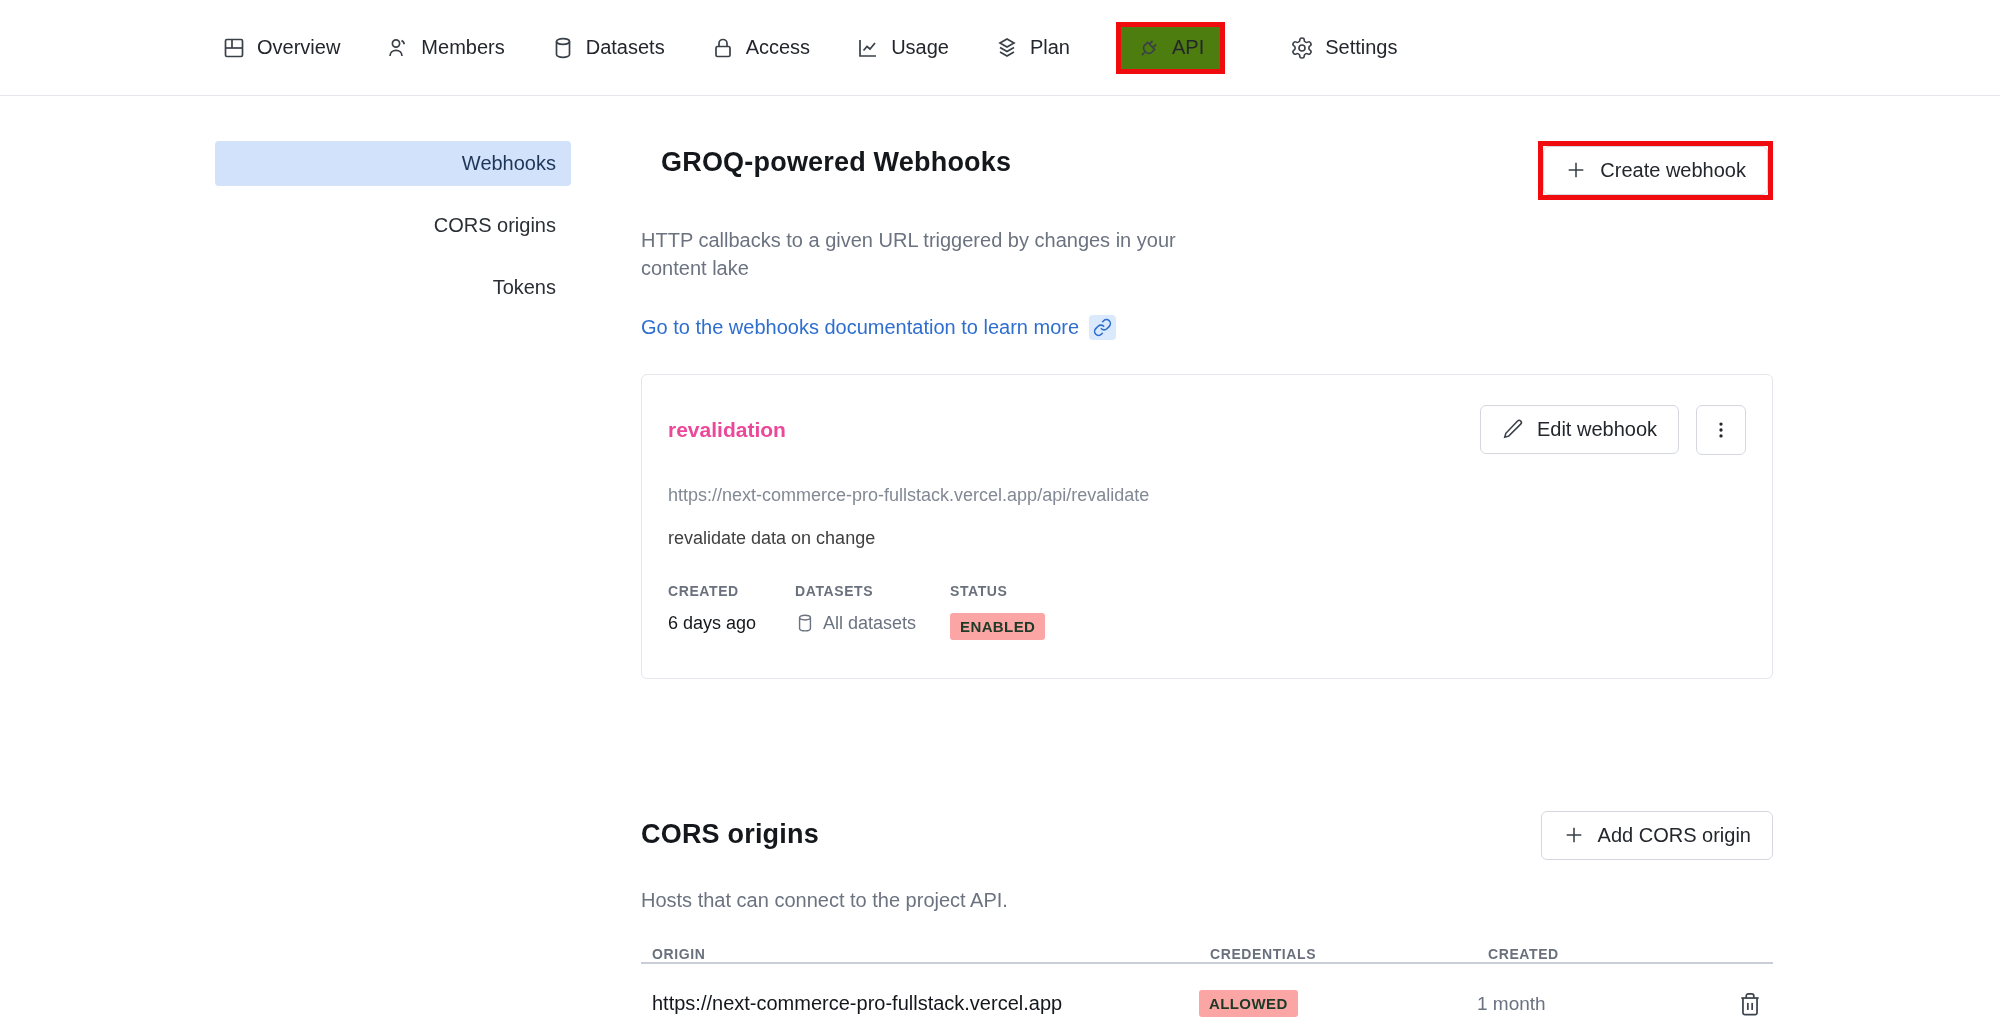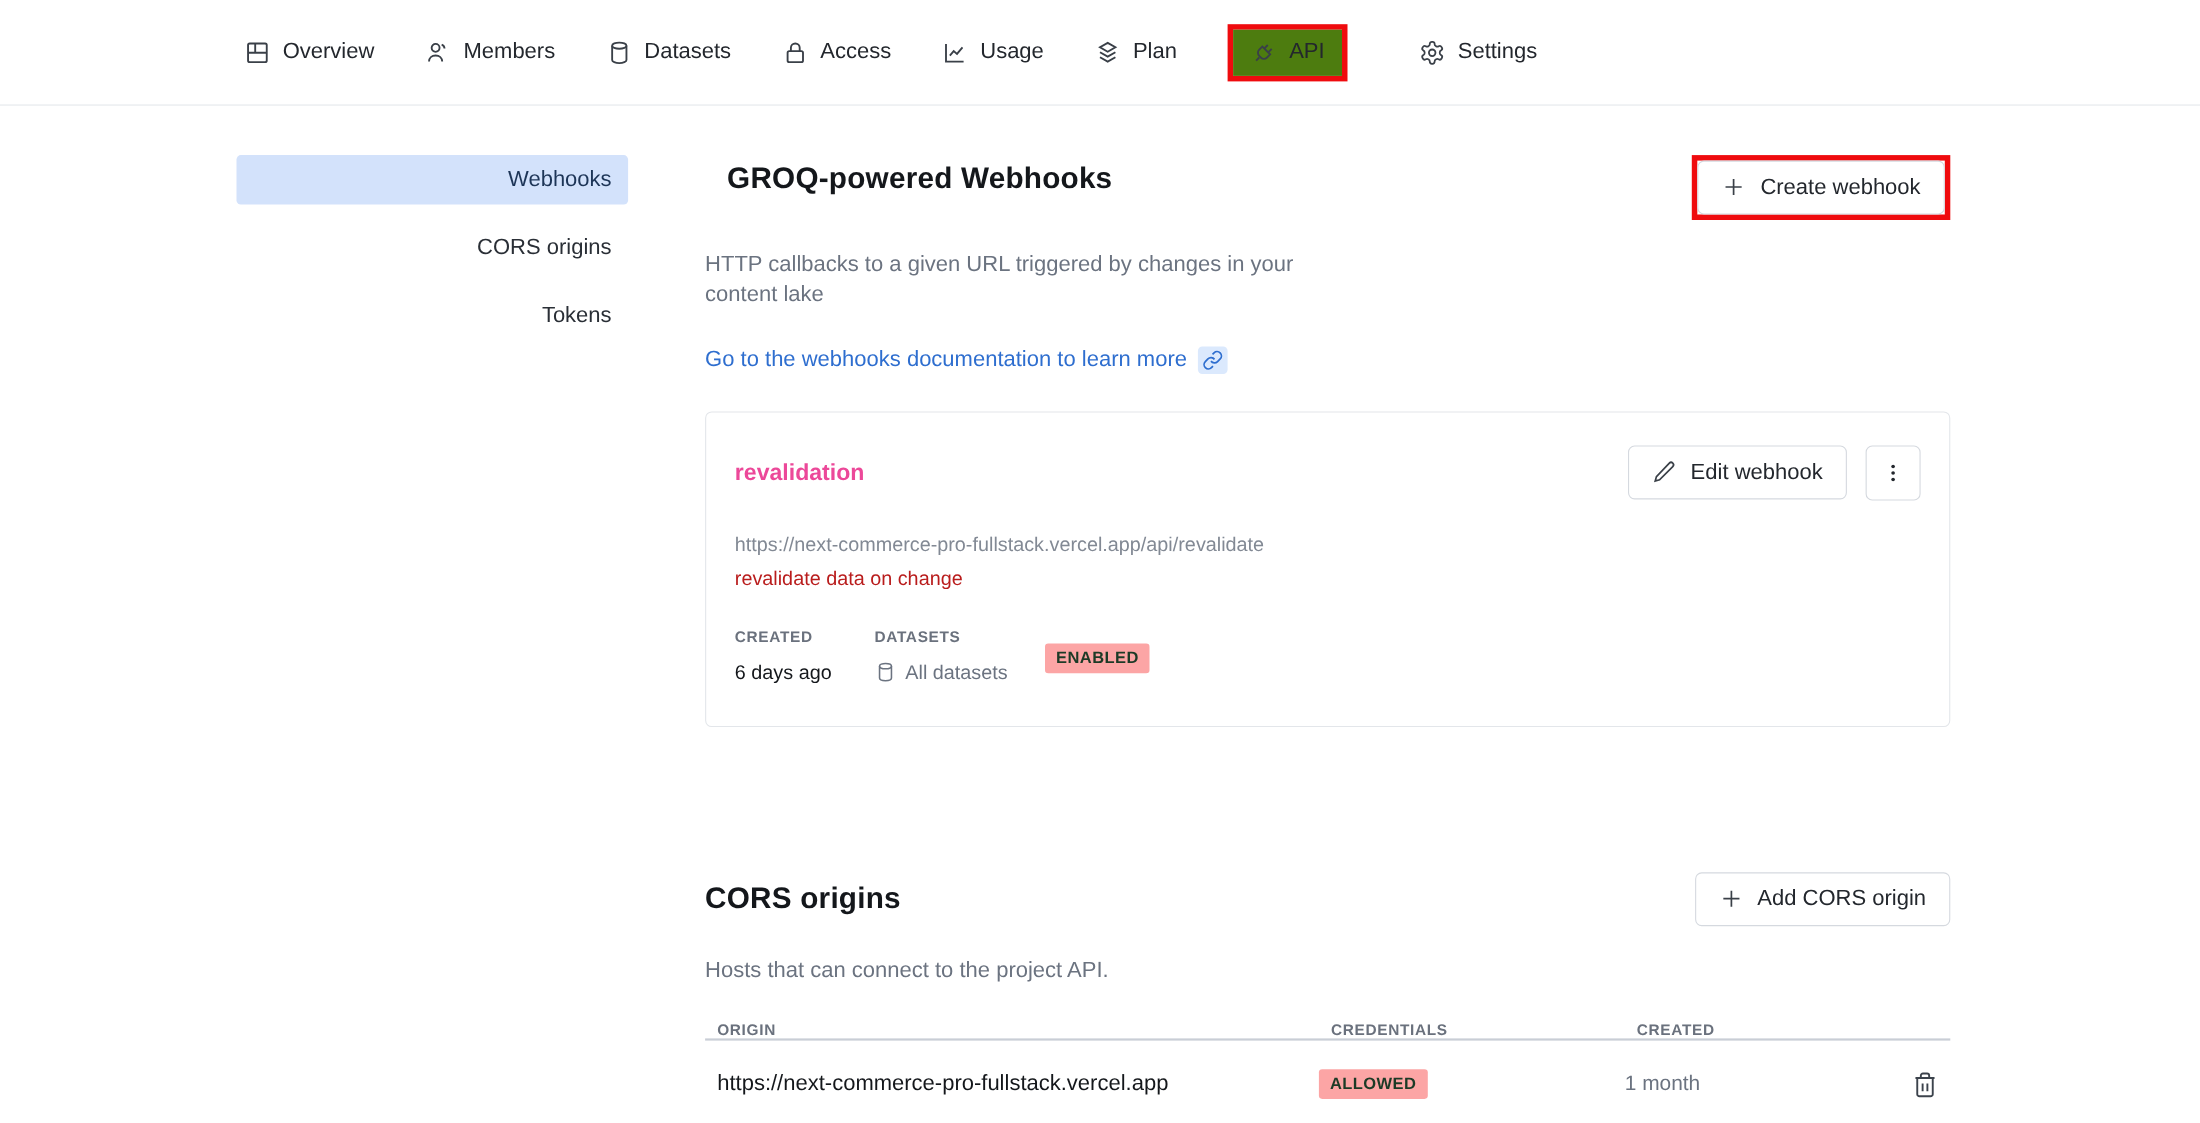--- a/index.html
+++ b/index.html
@@ -45,21 +45,21 @@
   .card { margin-top:34px; border:1px solid #e3e6ea; border-radius:6px;
           padding:30px 26px 38px; }
   .card-head { display:flex; justify-content:space-between; align-items:center; }
   .card-title { font-size:21px; font-weight:700; color:#ec4899; }
   .card-actions { display:flex; align-items:center; gap:17px; }
   .kebab-btn { width:50px; height:50px; display:flex; align-items:center;
                justify-content:center; border:1px solid #d5d9df; border-radius:6px;
                background:#fff; cursor:pointer; }
   .kebab-btn svg { width:22px; height:22px; fill:#23272d; }
   .card-url  { margin-top:30px; font-size:18px; color:#828994; }
-  .card-desc { margin-top:10px; font-size:18px; color:#b91c1c; }
+  .card-desc { margin-top:22px; font-size:18px; color:#404040; }
   .meta { margin-top:34px; display:grid; grid-template-columns:127px 155px auto; }
   .meta-label { font-size:14px; font-weight:700; letter-spacing:.6px;
                 color:#6a717d; }
   .meta-value { margin-top:14px; font-size:18px; color:#14171b;
                 display:flex; align-items:center; gap:8px; }
   .meta-value.gray { color:#6b7380; }
   .meta-value svg { width:20px; height:20px; stroke:#6b7380; }
   .badge { display:inline-block; background:#fca5a5; color:#1c3a26;
            font-size:15px; font-weight:700; letter-spacing:.4px;
            padding:5px 10px; border-radius:3px; width:max-content; }
@@ -211,20 +211,21 @@
             <div class="meta-label">DATASETS</div>
             <div class="meta-value gray">
               <svg viewBox="0 0 24 24" fill="none" stroke-width="1.7">
                   <ellipse cx="12" cy="5.5" rx="6.5" ry="2.8"></ellipse>
                   <path d="M5.5 5.5v13c0 1.6 2.9 2.9 6.5 2.9s6.5-1.3 6.5-2.9v-13"></path>
                 </svg>
               <span>All datasets</span>
             </div>
           </div>
           <div>
+            <div class="meta-label">STATUS</div>
             <div class="meta-value">
               <span class="badge">ENABLED</span>
             </div>
           </div>
         </div>
       </div>
     </section>
 
     <section class="cors">
       <div class="sec-head">

